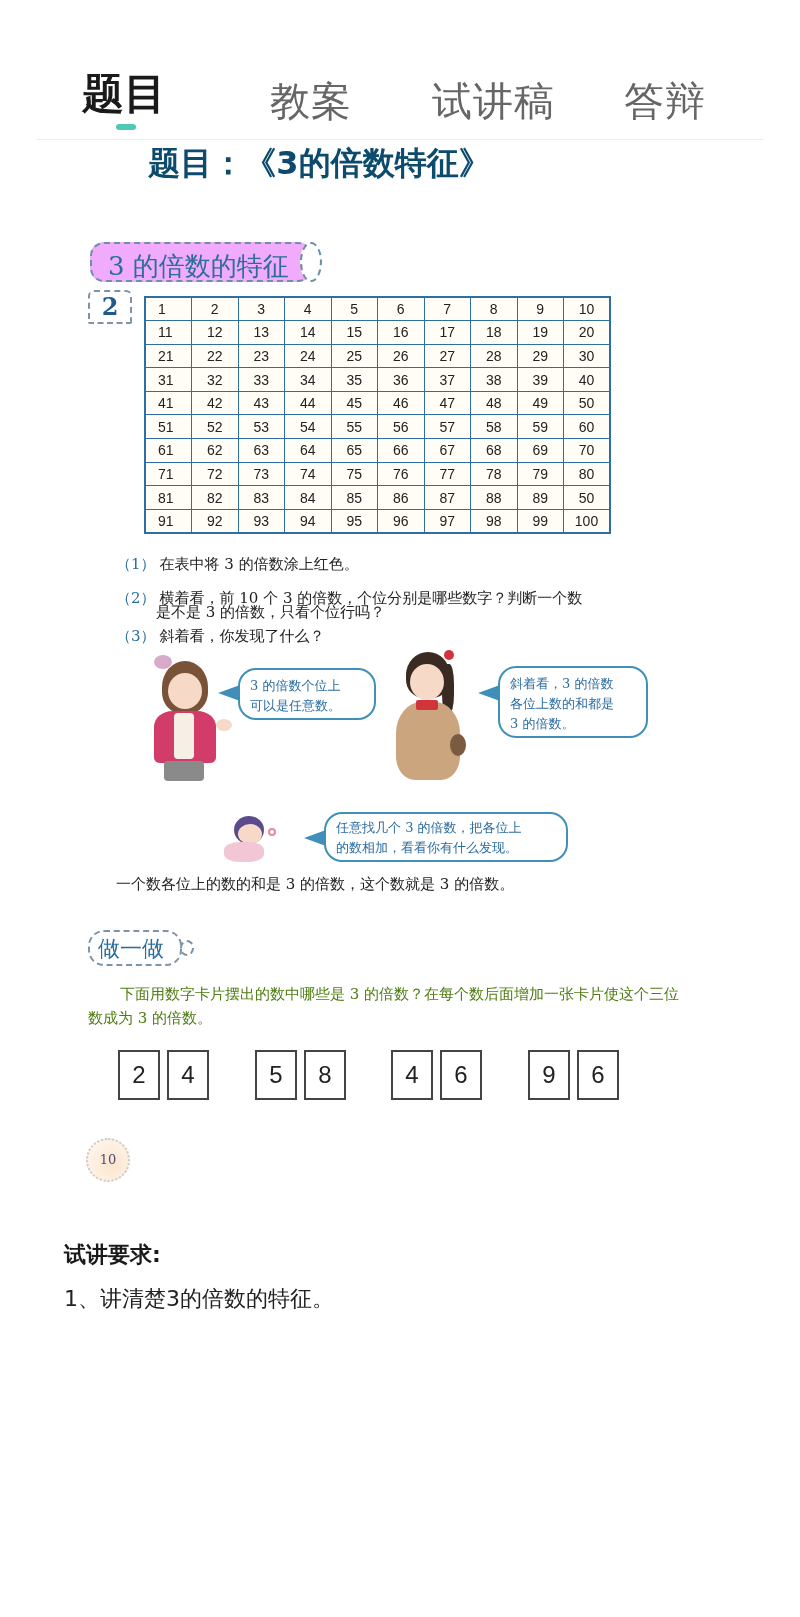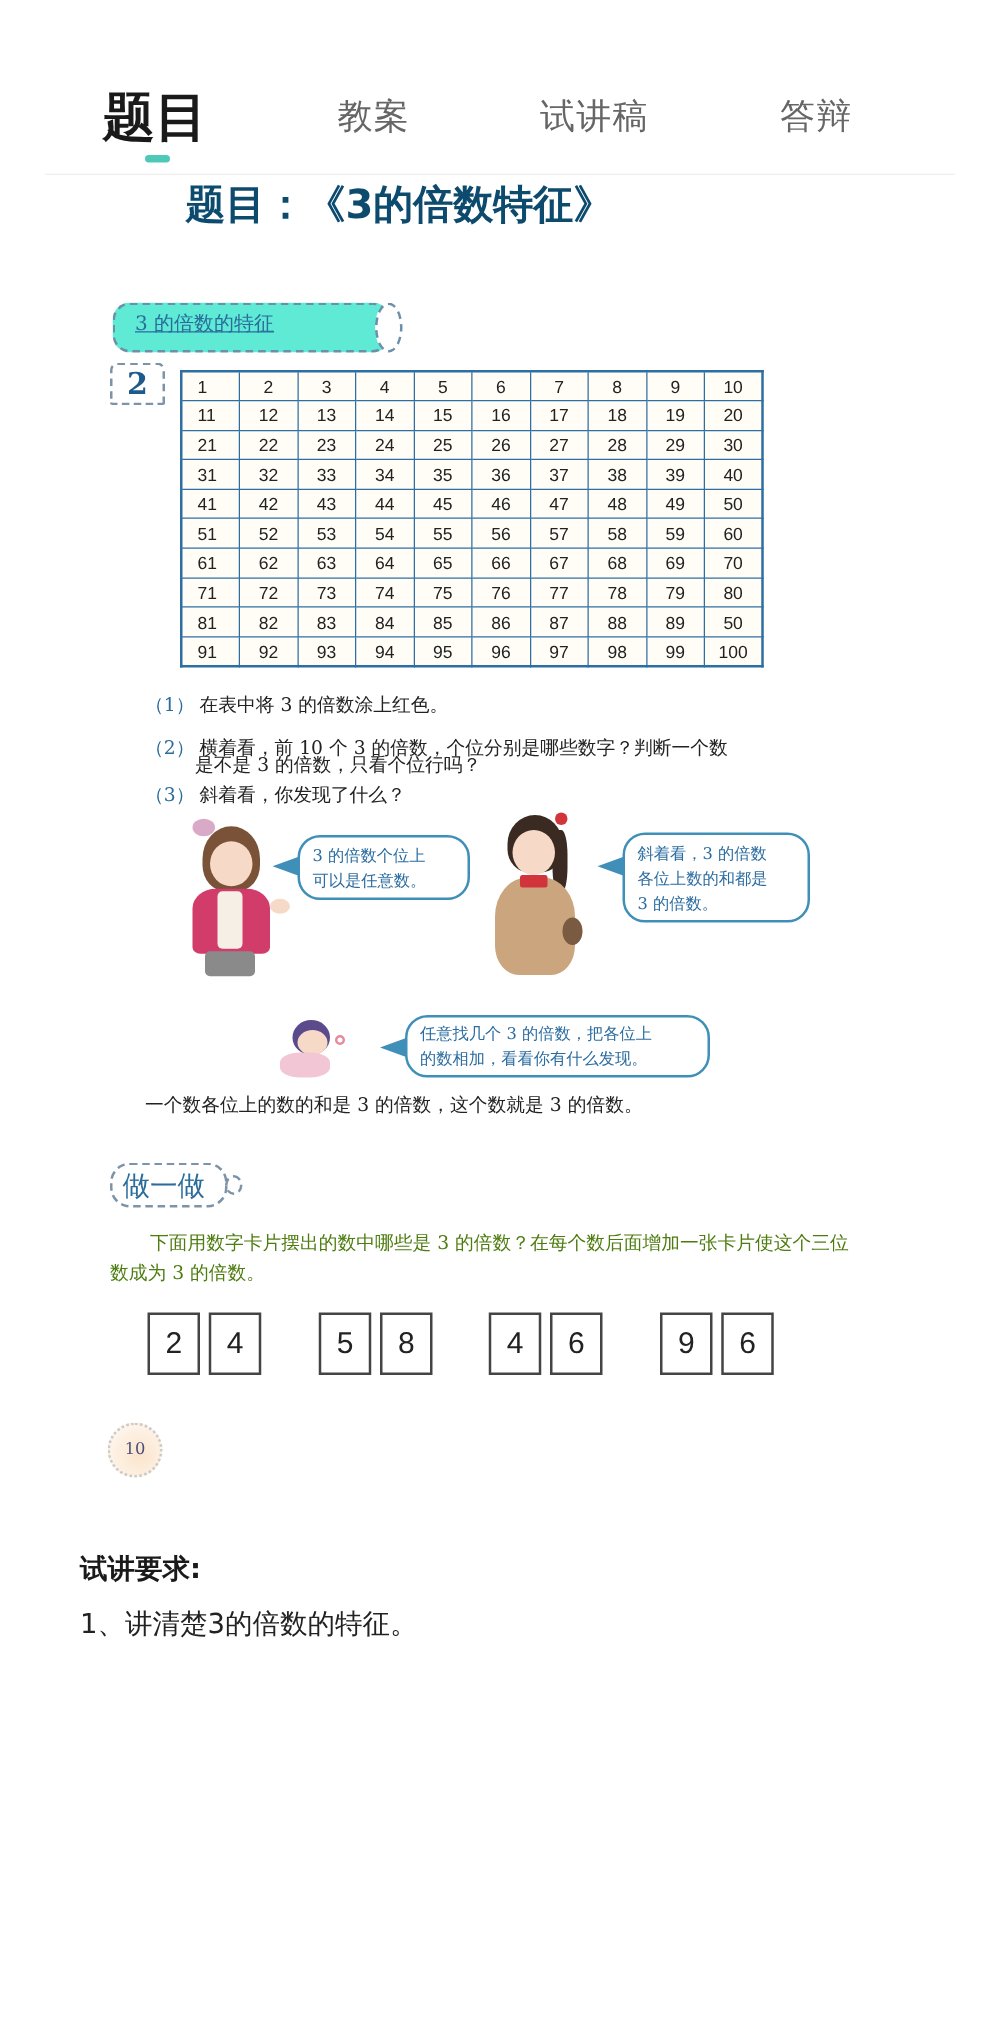--- a/index.html
+++ b/index.html
@@ -1,30 +1,30 @@
 <!DOCTYPE html>
 <html><head>
 <meta charset="utf-8">
 <style>
   * { box-sizing: border-box; margin: 0; padding: 0; }
   html, body { width: 800px; height: 1617px; background: #ffffff; overflow: hidden; }
   body { font-family: "DejaVu Sans", "Liberation Sans", sans-serif; color: #222; position: relative; }
 
   .tabs { position: absolute; top: 60px; left: 0; width: 800px; height: 80px; }
-  .tab { position: absolute; top: 14px; font-size: 28px; color: #666; letter-spacing: 1px; cursor: pointer; }
+  .tab { position: absolute; top: 14px; font-size: 40px; color: #666; letter-spacing: 1px; cursor: pointer; }
   .tab.active { font-size: 42px; font-weight: bold; color: #1a1a1a; top: 6px; letter-spacing: 0; }
   .tab-indicator { position: absolute; top: 124px; left: 116px; width: 20px; height: 6px; border-radius: 3px; background: #4ec9b8; }
   .tabs-divider { position: absolute; top: 139px; left: 36px; width: 728px; height: 1px; background: #eeeeee; }
 
   .page-title { position: absolute; top: 142px; left: 0; width: 639px; text-align: center; font-size: 32px; font-weight: bold; color: #0c4a6e; }
 
   .textbook { position: absolute; top: 230px; left: 80px; width: 640px; height: 990px; }
   .book-serif { font-family: "DejaVu Serif", "Liberation Serif", serif; }
 
-  .section-banner { position: absolute; left: 10px; top: 12px; width: 222px; height: 40px; border: 2px dashed #6d8fa8; border-radius: 14px; color: #2b6c9b; font-size: 16px; padding: 5px 0 0 16px; background: #5eead4; text-decoration: underline; }
+  .section-banner { position: absolute; left: 10px; top: 12px; width: 222px; height: 40px; border: 2px dashed #6d8fa8; border-radius: 14px; color: #2b6c9b; font-size: 26px; padding: 5px 0 0 16px; background: #f0abfc; }
   .section-banner .cap { position: absolute; right: -12px; top: -2px; width: 22px; height: 40px; border: 2px dashed #6d8fa8; border-radius: 50%; background: #fff; }
 
   .example-badge { position: absolute; left: 8px; top: 60px; width: 44px; height: 34px; border: 2px dashed #7d93a8; border-radius: 6px 6px 2px 2px; text-align: center; color: #1f5a8c; font-size: 24px; font-weight: bold; line-height: 30px; }
 
   .hundred-grid { position: absolute; left: 64px; top: 66px; border-collapse: collapse; border: 2px solid #2e6fa3; background: #fffdf6; }
   .hundred-grid td { width: 46.5px; height: 23.6px; border: 1px solid #2e6fa3; text-align: center; font-size: 14px; color: #222; font-family: "Liberation Sans", sans-serif; }
   .hundred-grid td.c0 { text-align: left; padding-left: 12px; }
 
   .q { position: absolute; left: 36px; font-size: 15px; color: #222; line-height: 24px; }
   .q .num { color: #2b6c9b; margin-right: 4px; }

